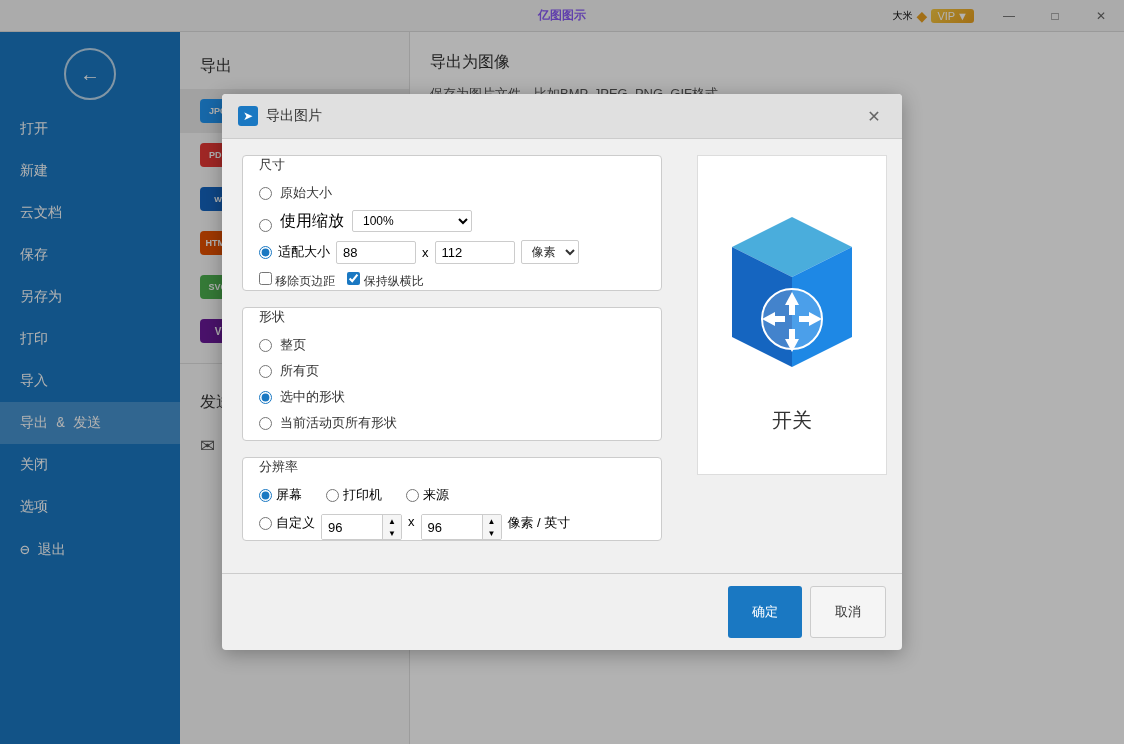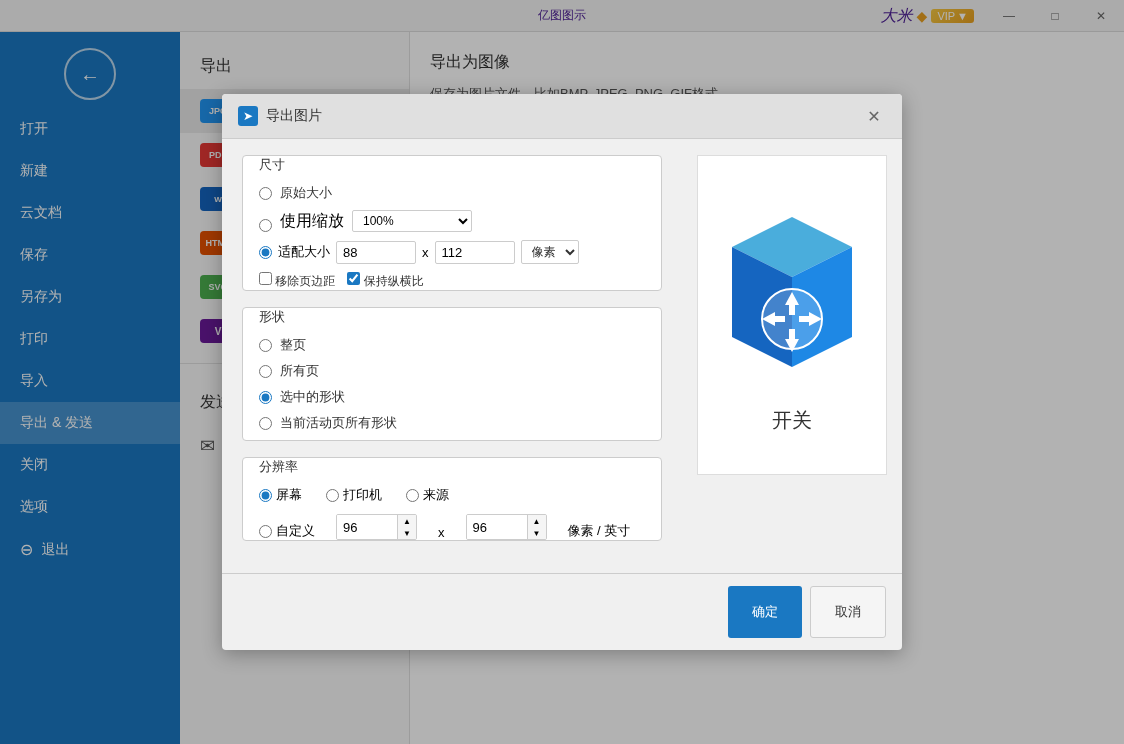--- a/index.html
+++ b/index.html
@@ -4,41 +4,41 @@
   <style>
     * { box-sizing: border-box; margin: 0; padding: 0; }
     body { font-family: 'Microsoft YaHei', sans-serif; background: #f0f0f0; width: 1124px; height: 744px; overflow: hidden; position: relative; }
 
     
     .titlebar {
       position: absolute; top: 0; left: 0; right: 0; height: 32px;
       background: #f5f5f5; display: flex; align-items: center; justify-content: center;
       border-bottom: 1px solid #ddd; z-index: 10;
     }
-    .titlebar-title { font-size: 12px; color: #4c1d95; }
+    .titlebar-title { font-size: 12px; color: #8b5cf6; font-weight: bold; }
     .titlebar-controls { position: absolute; right: 0; top: 0; display: flex; }
     .titlebar-btn { width: 46px; height: 32px; display: flex; align-items: center; justify-content: center; font-size: 12px; cursor: pointer; color: #666; }
     .titlebar-vip { position: absolute; right: 150px; top: 0; height: 32px; display: flex; align-items: center; gap: 4px; font-size: 12px; }
-    .vip-user { color: #4c1d95; font-size: 16px; font-style: italic; }
+    .vip-user { color: #000000; font-size: 10px; }
     .vip-badge { background: linear-gradient(135deg, #f5c842, #e8a020); color: white; padding: 1px 6px; border-radius: 3px; font-size: 11px; display: flex; align-items: center; gap: 2px; }
 
     
     .sidebar {
       position: absolute; top: 32px; left: 0; width: 180px; bottom: 0;
       background: #1a78c2; display: flex; flex-direction: column;
     }
     .sidebar-back {
       width: 52px; height: 52px; margin: 16px auto 8px;
       border: 2px solid rgba(255,255,255,0.7); border-radius: 50%;
       display: flex; align-items: center; justify-content: center;
       cursor: pointer; color: white; font-size: 20px;
     }
     .sidebar-item {
       padding: 12px 20px; color: white; font-size: 14px; cursor: pointer;
-      display: flex; align-items: center; gap: 8px;
+      display: flex; align-items: center; gap: 8px; font-family: Liberation Mono, monospace;
     }
     .sidebar-item.active { background: rgba(255,255,255,0.2); }
     .sidebar-item-export { background: rgba(0,0,0,0.15); }
 
     
     .main-content {
       position: absolute; top: 32px; left: 180px; right: 0; bottom: 0;
       background: #fff;
     }
 
@@ -123,21 +123,21 @@
     .radio-input { cursor: pointer; }
     .scale-row { display: flex; align-items: flex-end; gap: 8px; margin-bottom: 8px; }
     .scale-select { border: 1px solid #ccc; padding: 2px 6px; font-size: 12px; border-radius: 2px; width: 120px; background: white; }
     .size-row { display: flex; align-items: center; gap: 6px; margin-bottom: 8px; font-size: 13px; }
     .size-input { border: 1px solid #ccc; padding: 3px 6px; font-size: 13px; width: 80px; border-radius: 2px; }
     .size-unit { font-size: 12px; color: #333; border: 1px solid #ccc; padding: 3px 6px; border-radius: 2px; background: white; }
     .checkbox-row { display: flex; align-items: center; gap: 12px; font-size: 12px; color: #333; }
 
     
     .res-options { display: flex; gap: 24px; margin-bottom: 10px; }
-    .custom-row { display: flex; align-items: flex-end; gap: 21px; font-size: 13px; }
+    .custom-row { display: flex; align-items: flex-start; gap: 6px; font-size: 13px; }
     .spin-wrap { display: flex; border: 1px solid #ccc; border-radius: 2px; overflow: hidden; }
     .spin-val { padding: 3px 6px; font-size: 13px; width: 60px; border: none; outline: none; }
     .spin-btns { display: flex; flex-direction: column; border-left: 1px solid #ccc; }
     .spin-btn { width: 18px; height: 12px; display: flex; align-items: center; justify-content: center; cursor: pointer; background: #f5f5f5; font-size: 8px; }
 
     
     .modal-preview {
       width: 220px; padding: 16px; display: flex; flex-direction: column; align-items: center;
     }
     .preview-box {

